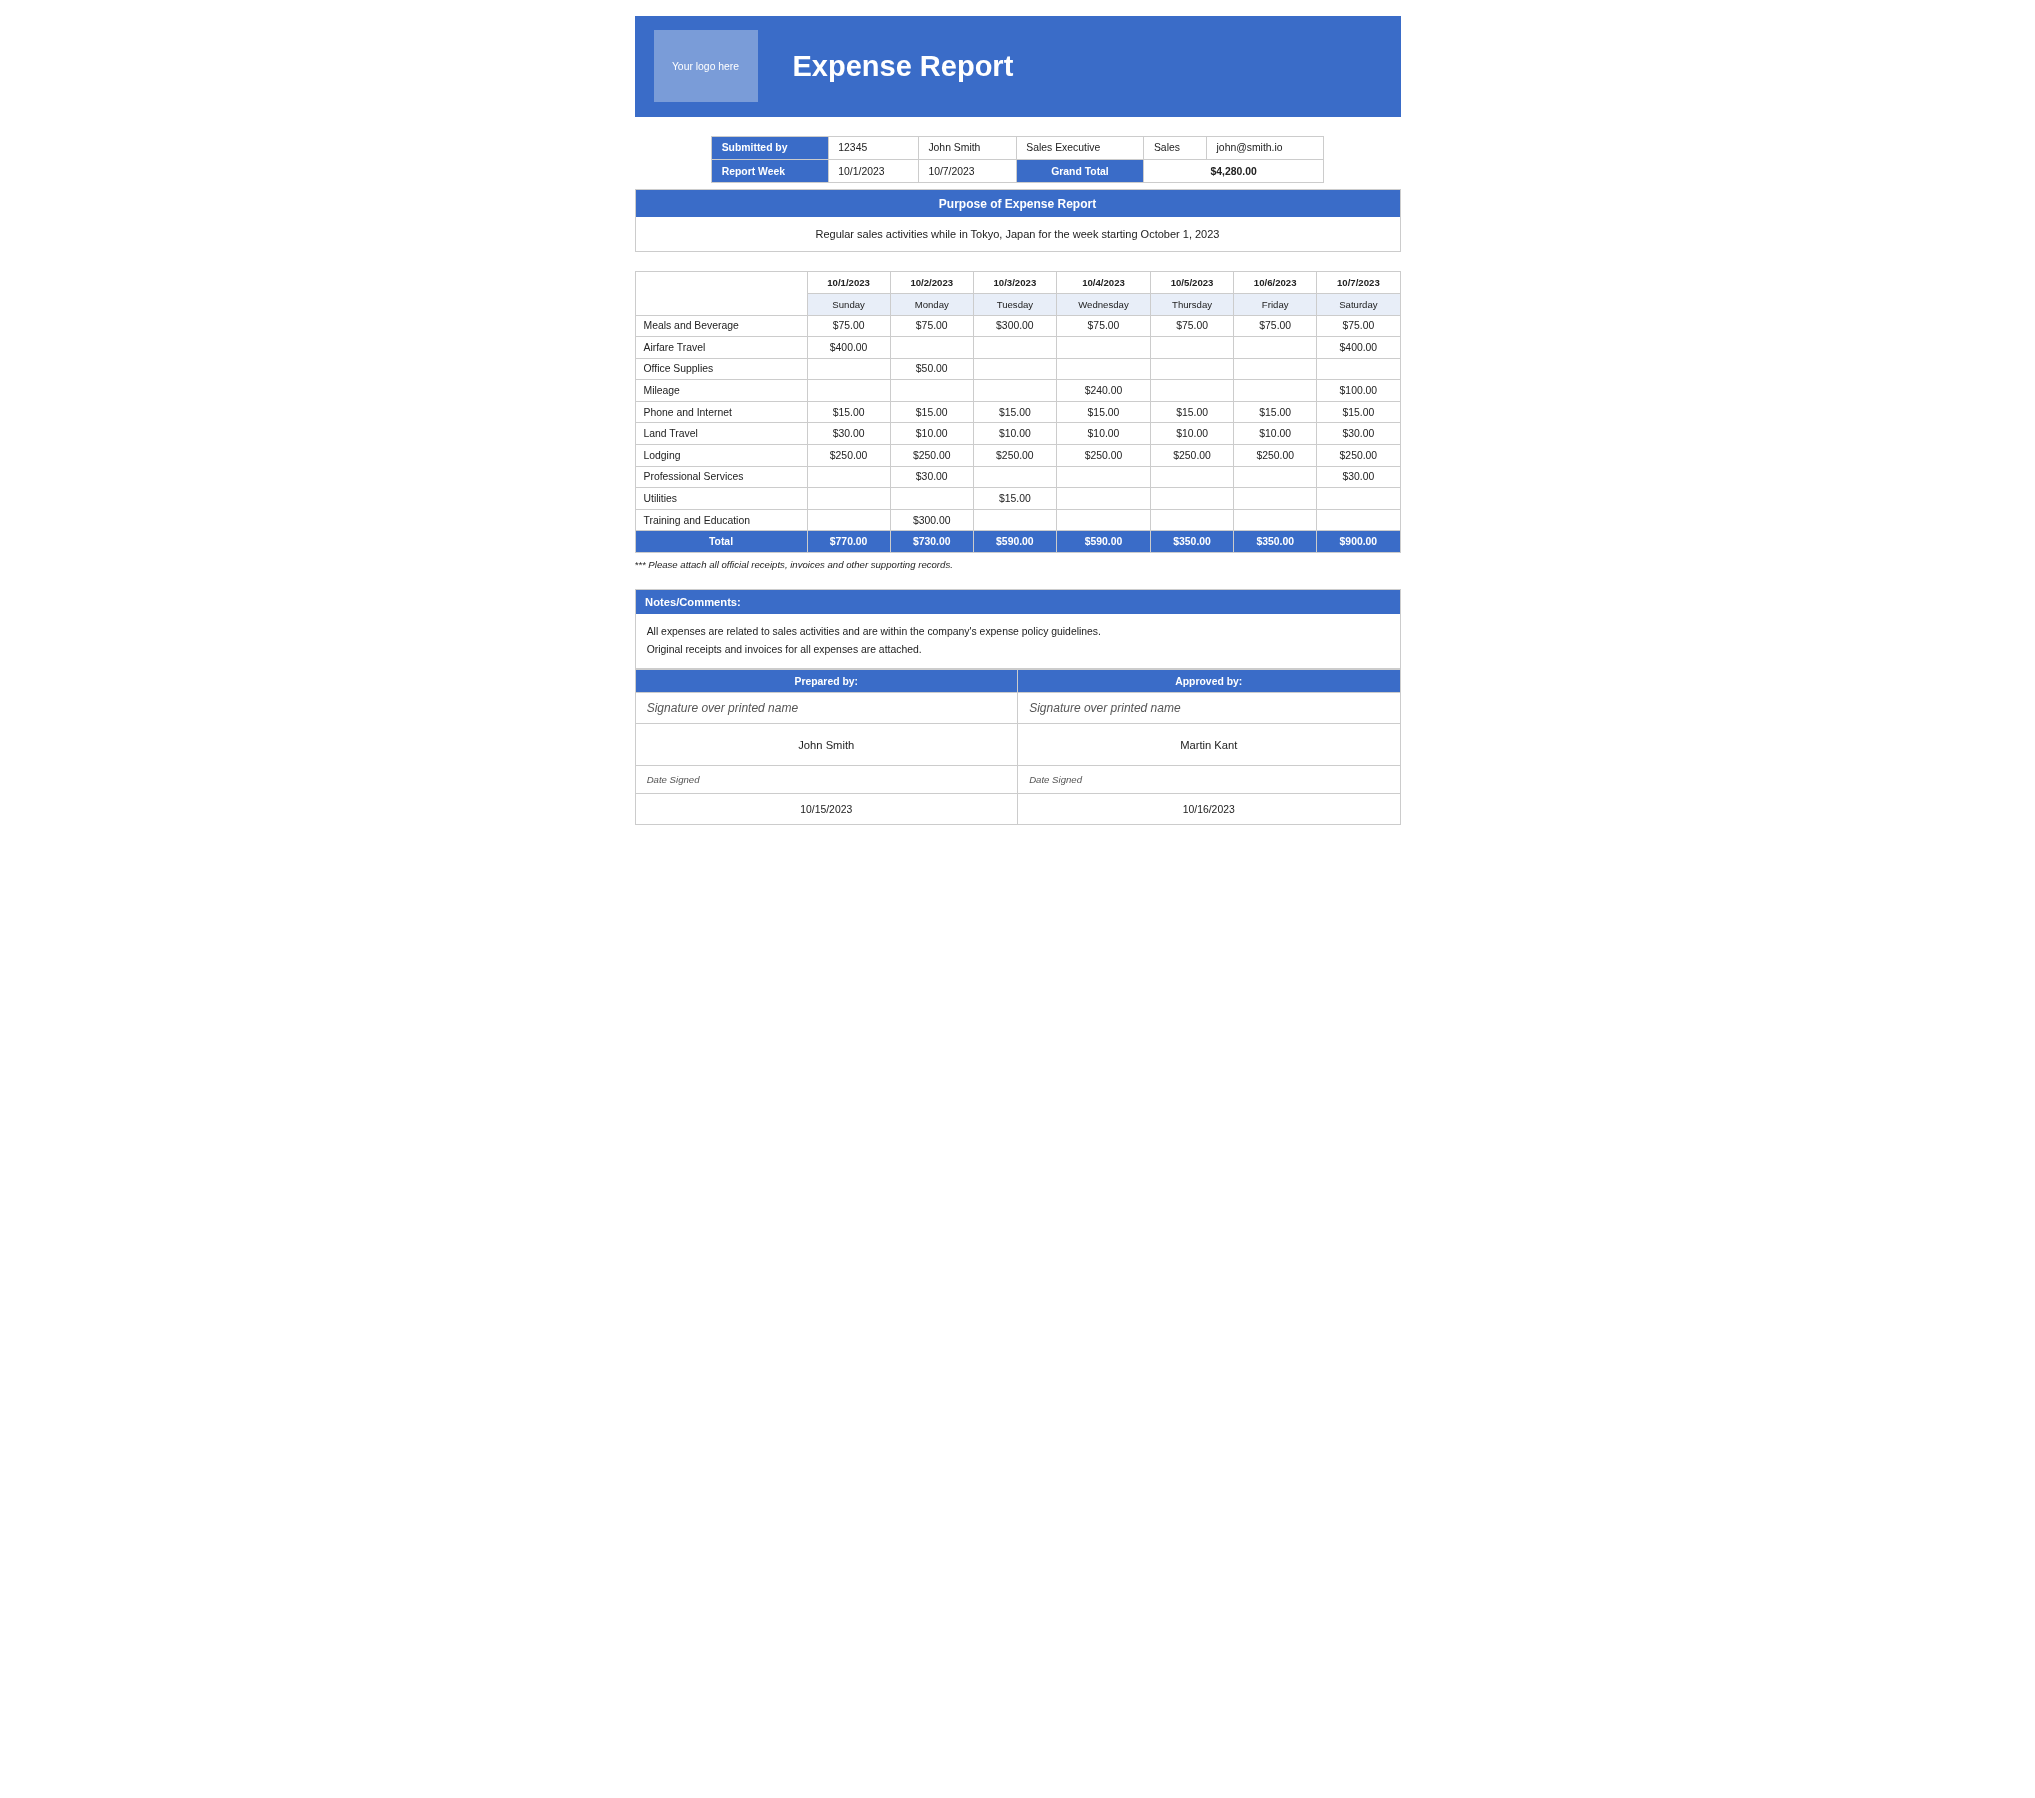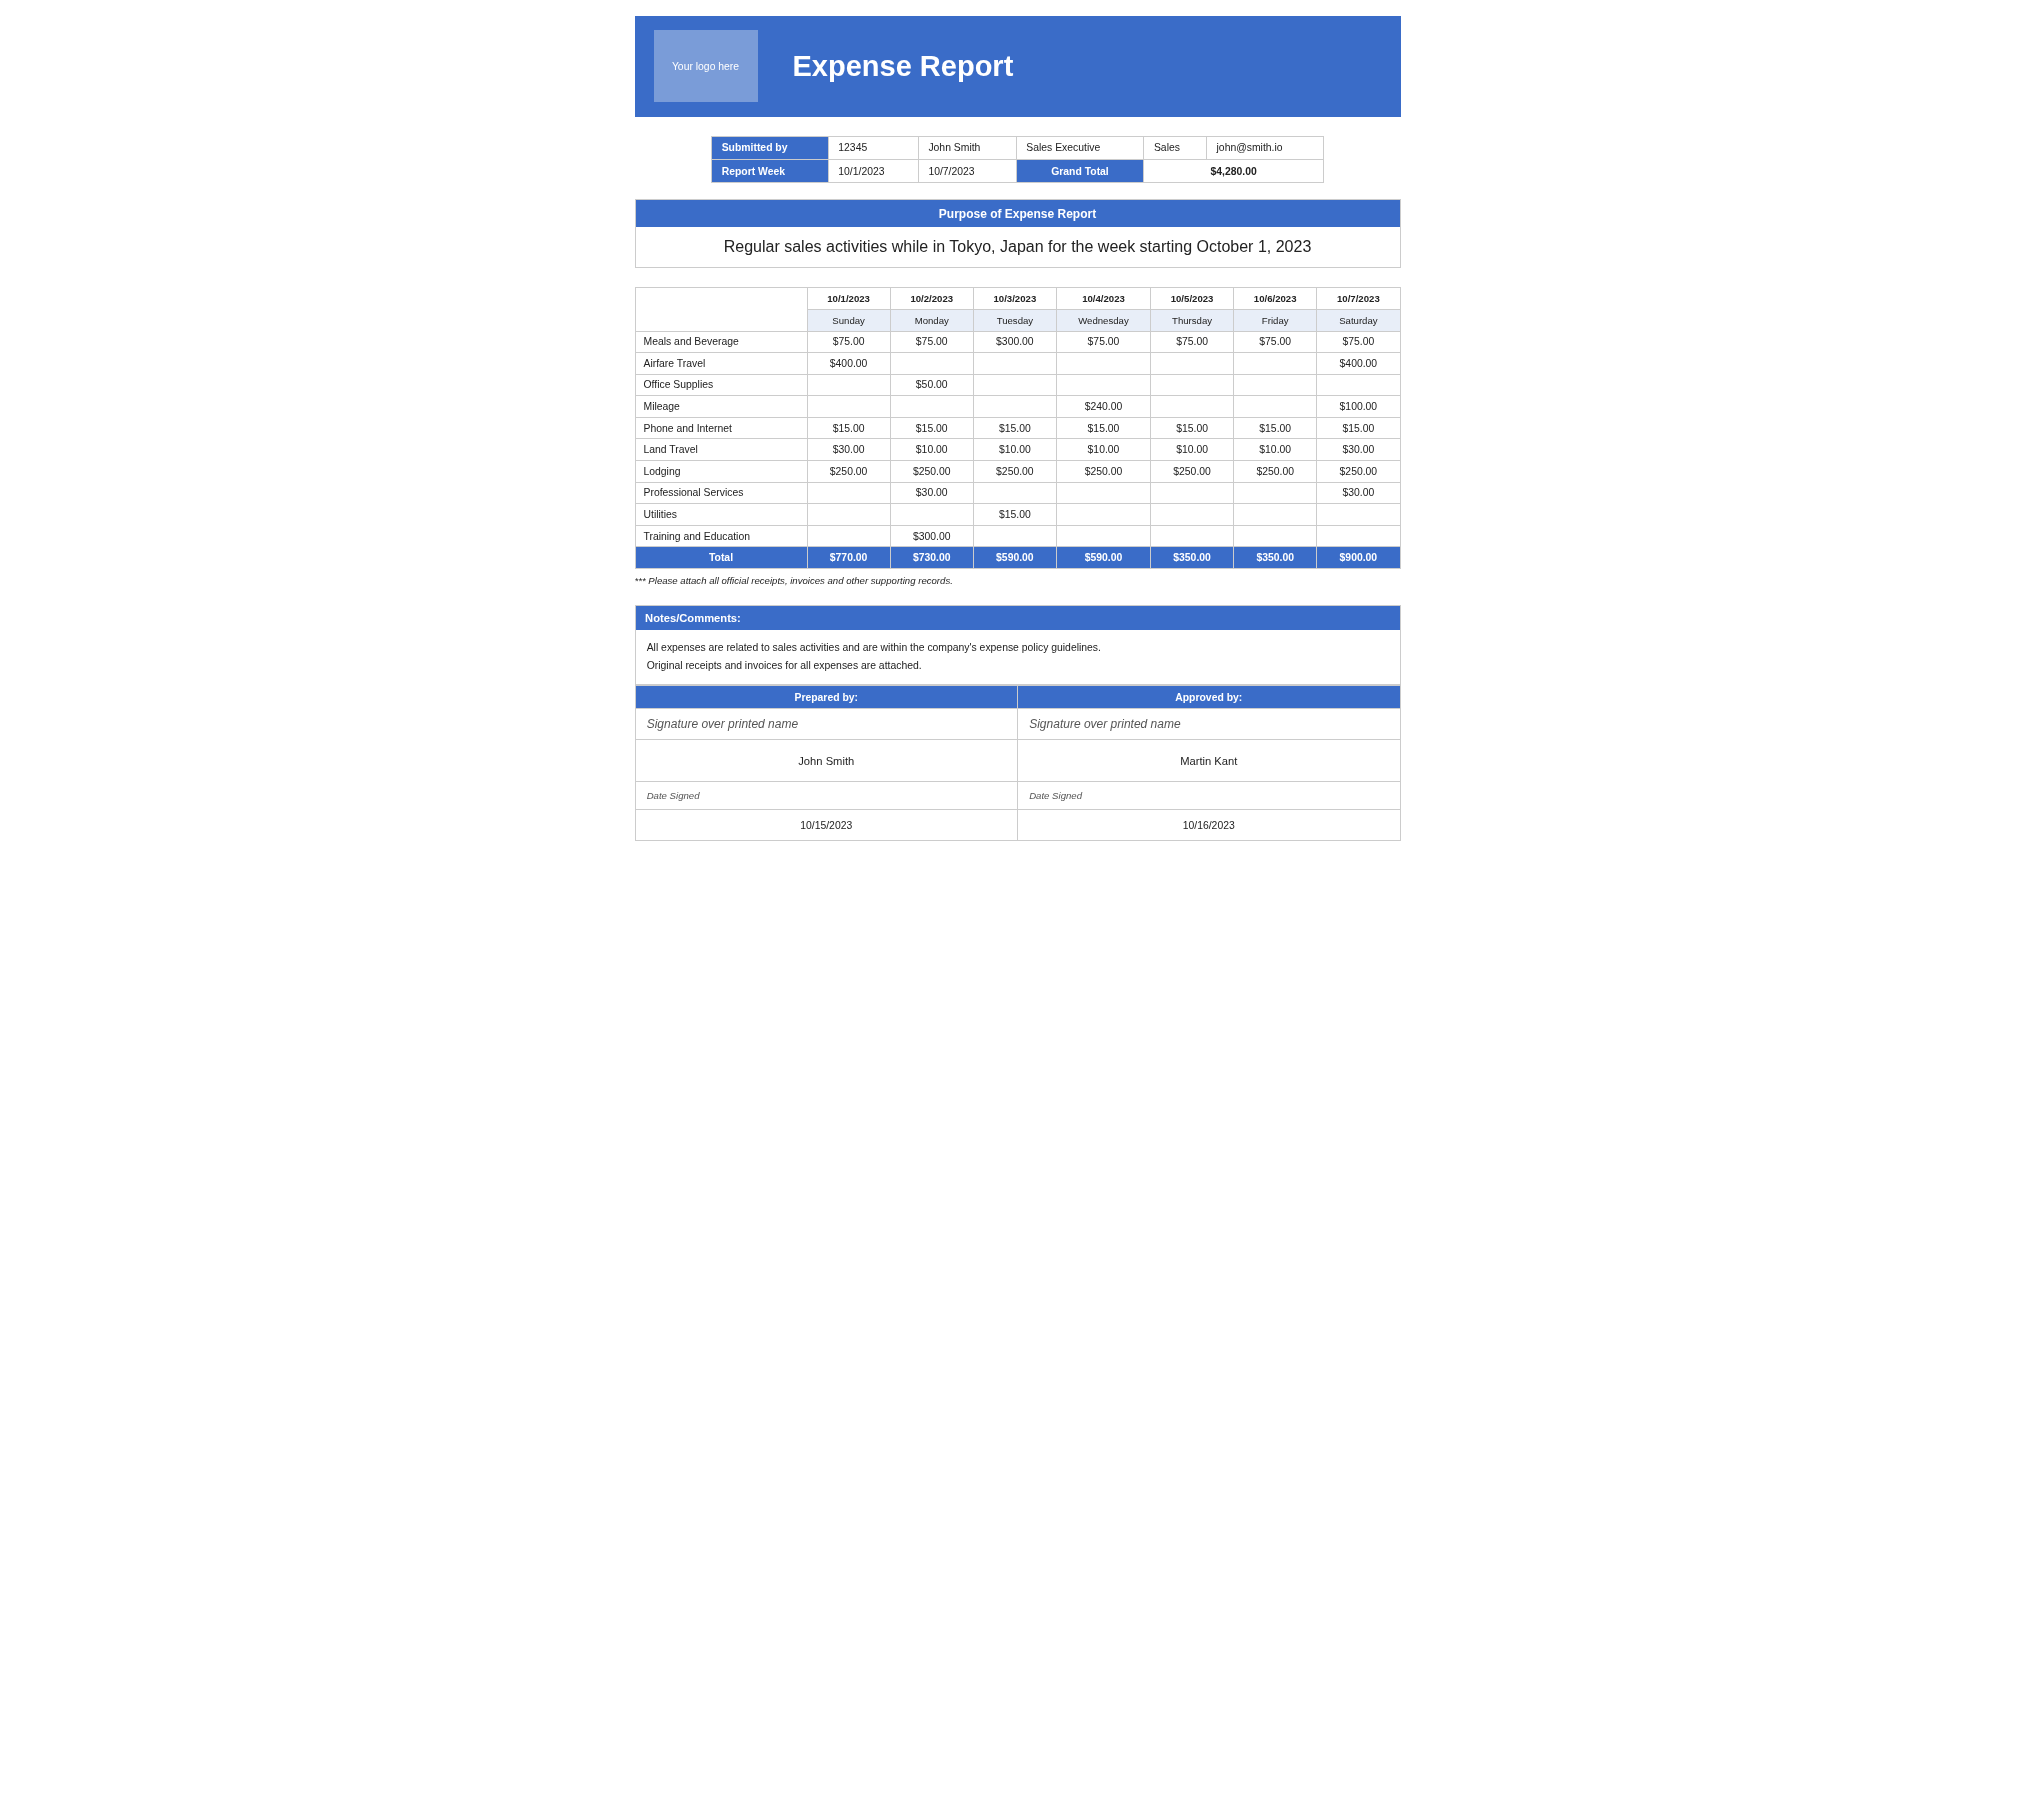--- a/index.html
+++ b/index.html
@@ -50,21 +50,21 @@
     }
     .report-title {
       font-size: 29px;
       font-weight: bold;
       color: #fff;
       text-align: center;
     }
 
     
     .info-section {
-      margin-bottom: 16px;
+      margin-bottom: 6px;
     }
     .info-table {
       border-collapse: collapse;
       width: 80%;
       margin: 0 auto;
     }
     .info-table td {
       border: 0.8px solid #ccc;
       padding: 5.6px 9.6px;
       font-size: 10.4px;
@@ -95,21 +95,21 @@
       background: #3a6cc8;
       color: #fff;
       text-align: center;
       font-weight: bold;
       padding: 6.4px;
       font-size: 12px;
     }
     .purpose-body {
       padding: 11.2px;
       text-align: center;
-      font-size: 16px;
+      font-size: 11px;
     }
 
     
     .expense-table-wrap {
       margin-bottom: 6.4px;
     }
     .expense-table {
       border-collapse: collapse;
       width: 100%;
       font-size: 10.4px;

